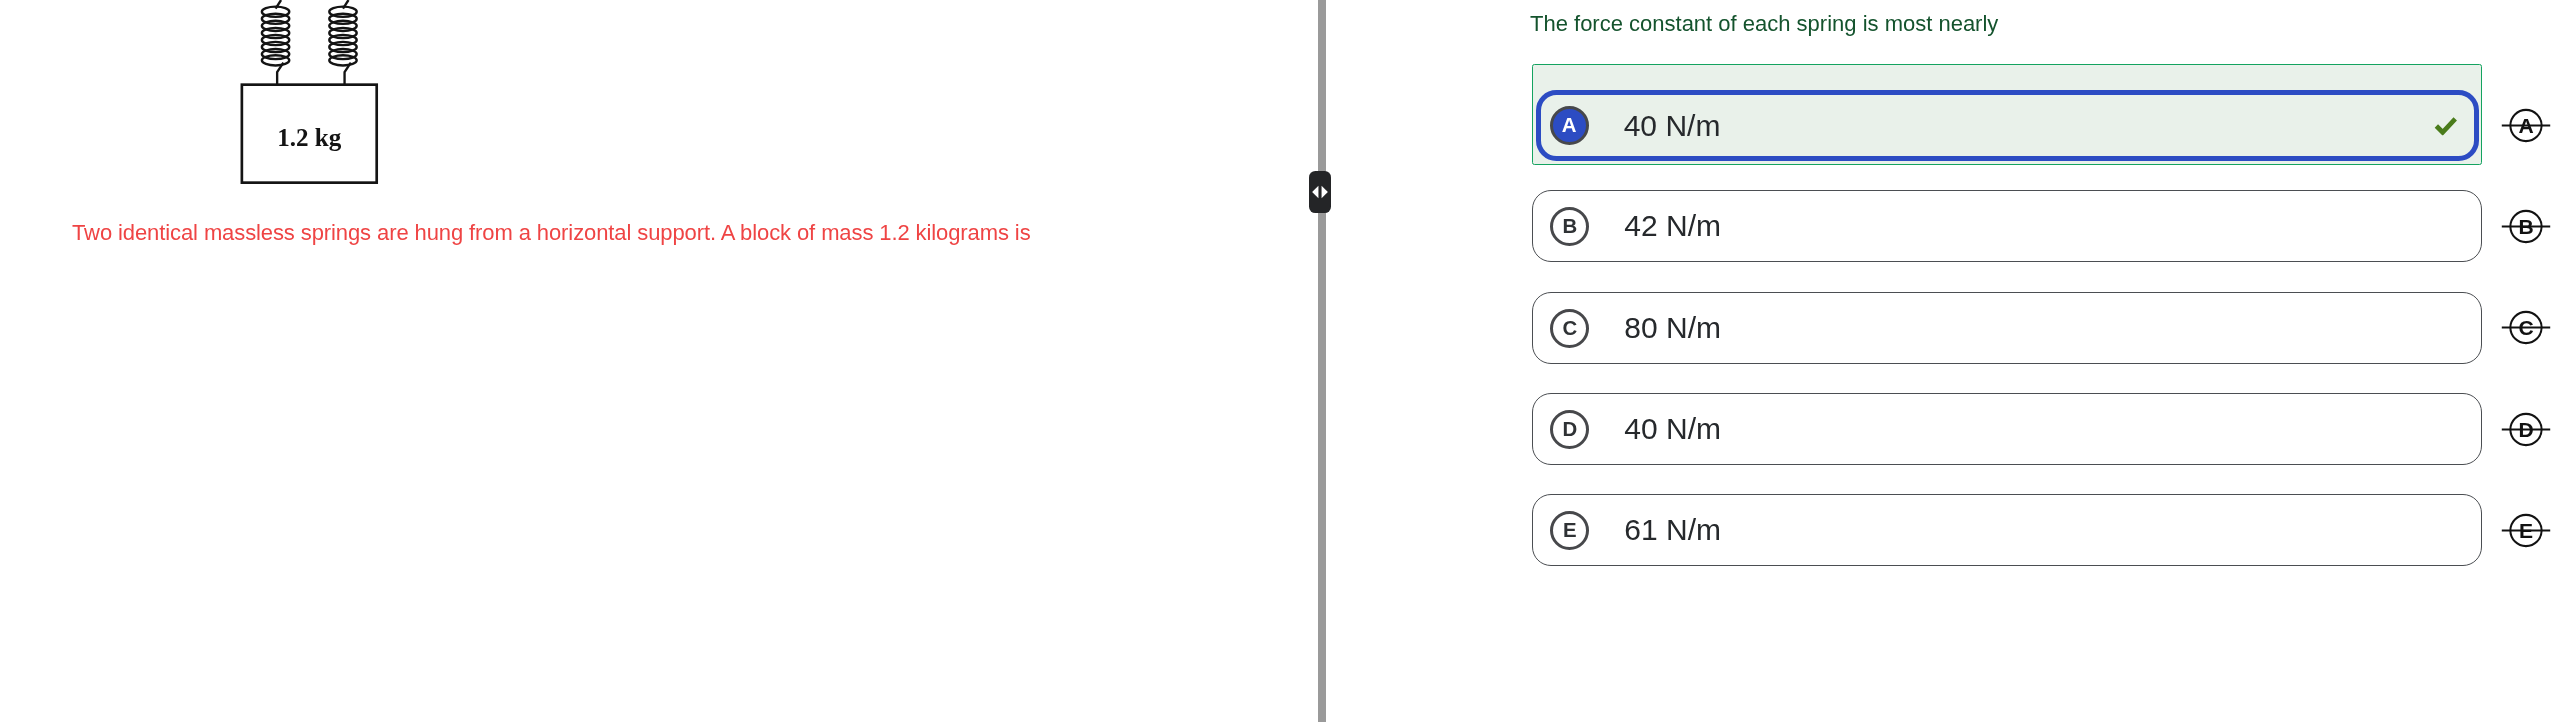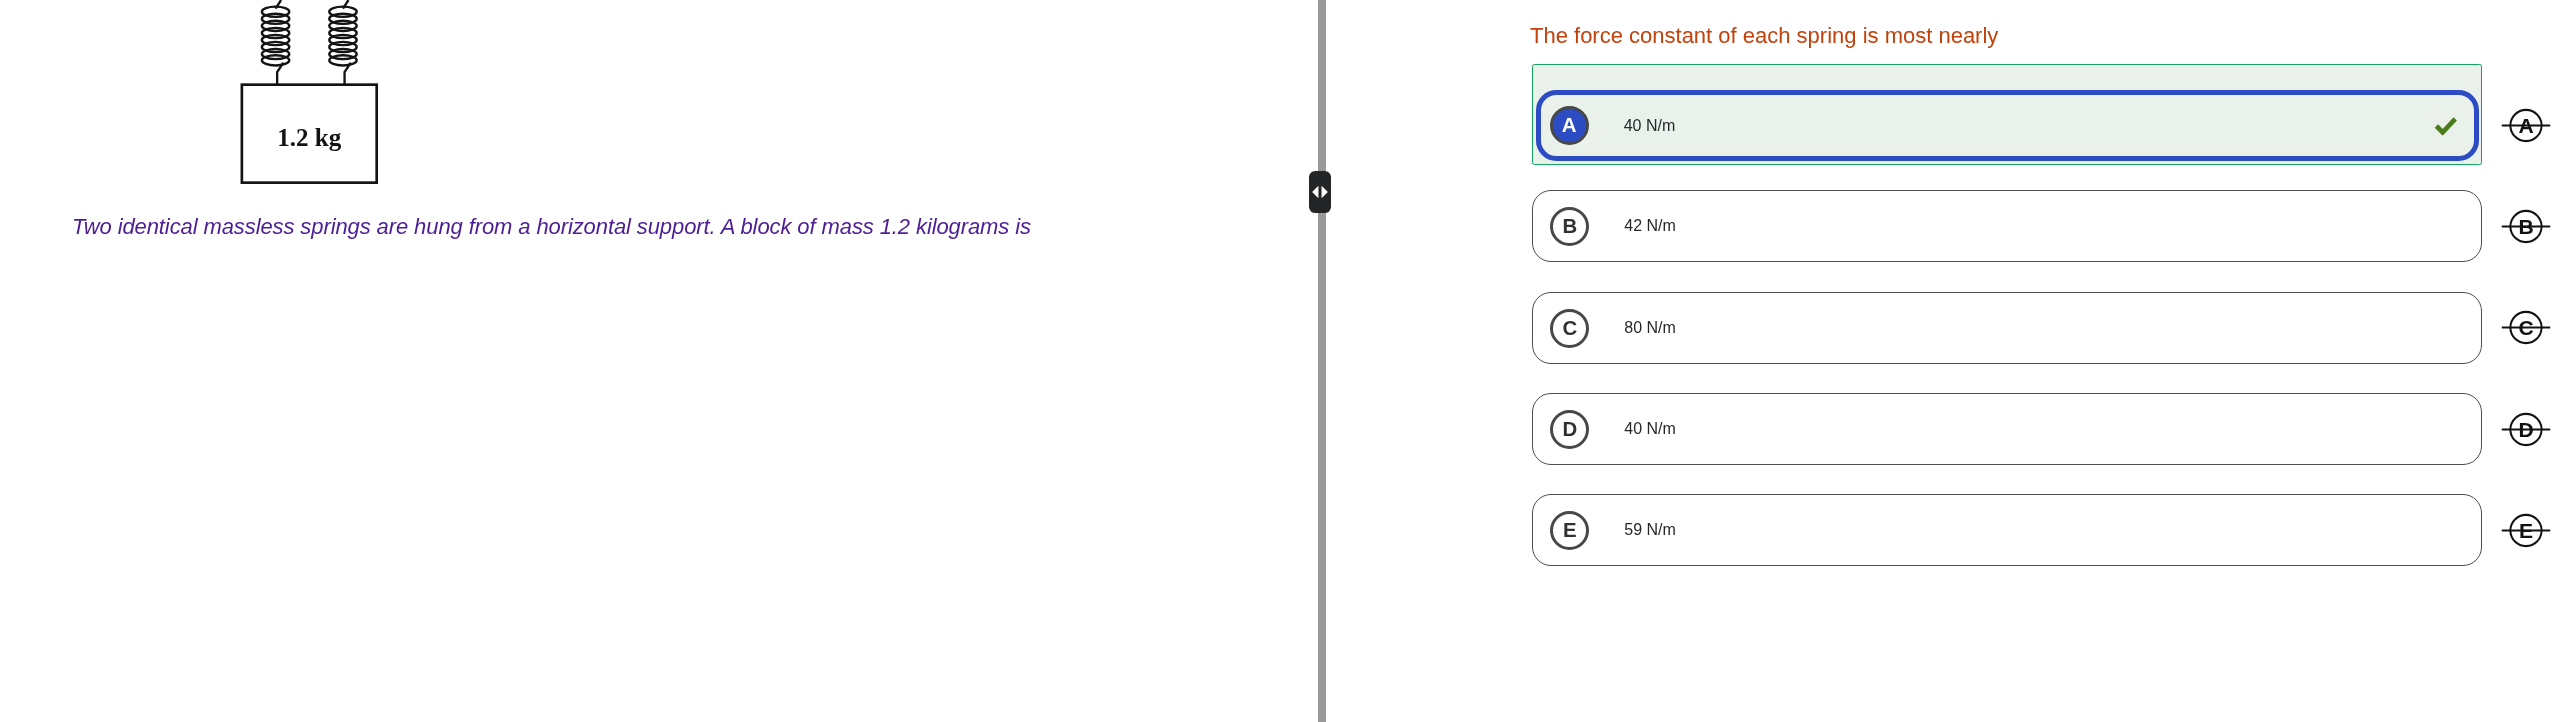--- a/index.html
+++ b/index.html
@@ -3,34 +3,33 @@
 <meta charset="utf-8">
 <style>
   html,body{margin:0;padding:0;background:#fff;}
   .stage{
     position:relative;width:2576px;height:723px;background:#fff;overflow:hidden;
     font-family:"Liberation Sans",sans-serif;color:#26292c;
   }
   
   .diagram{position:absolute;left:234px;top:0;width:149px;height:185px;}
   .problem{
-    position:absolute;left:72px;top:212px;width:1037px;
-    font-size:22px;line-height:29.5px;color:#4c1d95;letter-spacing:-0.1px;
+    position:absolute;left:72px;top:218px;width:1037px;
+    font-size:22px;line-height:29.5px;color:#ef4444;letter-spacing:-0.1px;
     white-space:nowrap;
-    font-style:italic;
   }
   
   .divider-line{position:absolute;left:1318px;top:0;width:7.9px;height:723px;background:#9a9a9a;}
   .divider-handle{
     position:absolute;left:1309px;top:171px;width:22px;height:42px;
     background:#242527;border-radius:6.3px;display:flex;align-items:center;justify-content:center;
     cursor:col-resize;
   }
   
-  .question{position:absolute;left:1530px;top:10.2px;font-size:22px;line-height:28px;color:#c2410c;margin-top:12px;}
+  .question{position:absolute;left:1530px;top:10.2px;font-size:22px;line-height:28px;color:#14532d;}
   .options{position:absolute;left:1532px;top:0;width:950px;}
   .opt-correct-wrap{
     position:absolute;left:0;width:950px;height:101px;box-sizing:border-box;
     border:1.6px solid #14a360;border-radius:2.4px;background:#e9f1ea;
   }
   .opt{
     box-sizing:border-box;display:flex;align-items:center;cursor:pointer;
   }
   .opt.selected{
     position:absolute;left:3.1px;right:2.4px;top:25px;height:71px;
@@ -41,21 +40,21 @@
     position:absolute;width:950px;height:72px;
     border:1.6px solid #4b4e52;border-radius:19px;background:#fff;
     padding-left:17.3px;
   }
   .badge{
     flex:0 0 auto;width:33px;height:33px;border:3.1px solid #47484b;border-radius:50%;
     display:flex;align-items:center;justify-content:center;
     font-size:20.4px;font-weight:700;color:#2f3235;background:#fff;
   }
   .badge.badge-sel{background:#2c4cc3;color:#fff;}
-  .opt-label{margin-left:35px;font-size:16px;color:#26292c;}
+  .opt-label{margin-left:35px;font-size:30px;color:#26292c;}
   .check{position:absolute;right:15.7px;top:50%;transform:translateY(-50%);}
   .elim{
     position:absolute;left:2501px;width:50px;height:35px;cursor:pointer;
     display:flex;align-items:center;justify-content:center;
   }
 </style>
 </head>
 <body>
 
 <div class="stage">
@@ -130,21 +129,21 @@
         <span class="opt-label">80 N/m</span>
       </div>
 
       <div class="opt plain" style="top:393px">
         <span class="badge">D</span>
         <span class="opt-label">40 N/m</span>
       </div>
 
       <div class="opt plain" style="top:494px">
         <span class="badge">E</span>
-        <span class="opt-label">59 N/m</span>
+        <span class="opt-label">61 N/m</span>
       </div>
     </div>
 
     <div class="elim" style="top:108px">
       <svg width="50" height="35" viewBox="0 0 64 44">
         <line x1="1" y1="22" x2="63" y2="22" stroke="#121212" stroke-width="2.8"></line>
         <circle cx="32" cy="22" r="20" fill="none" stroke="#121212" stroke-width="2.6"></circle>
         <text x="32" y="31" text-anchor="middle" font-size="27" font-weight="700" fill="#121212" font-family="Liberation Sans, sans-serif">A</text>
       </svg>
     </div>

